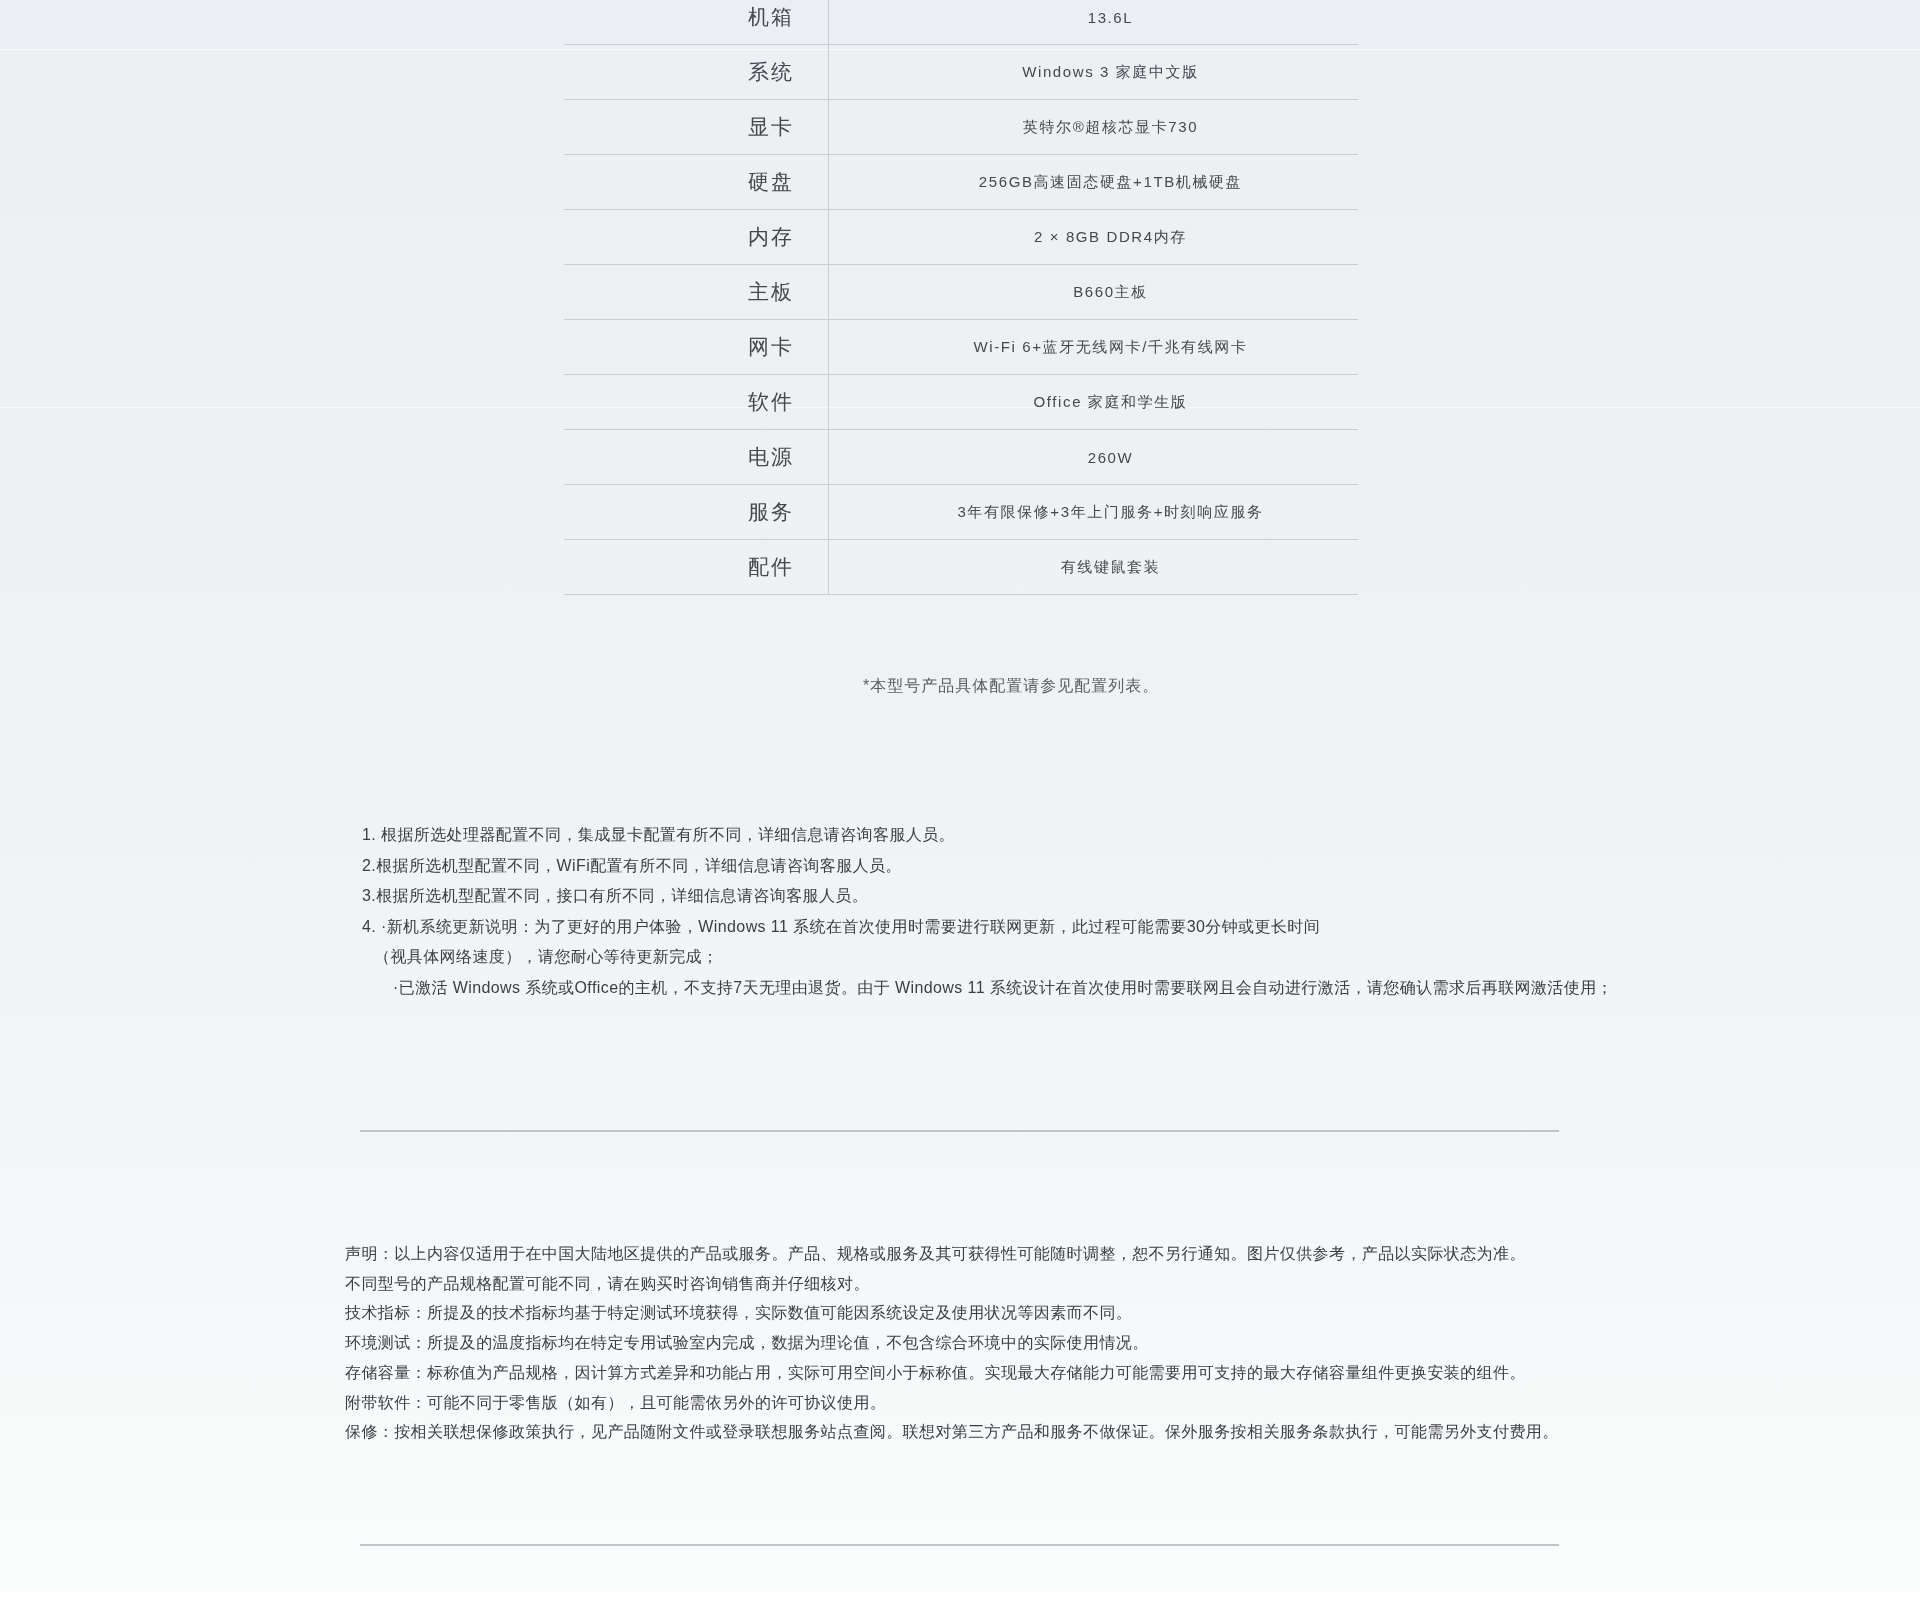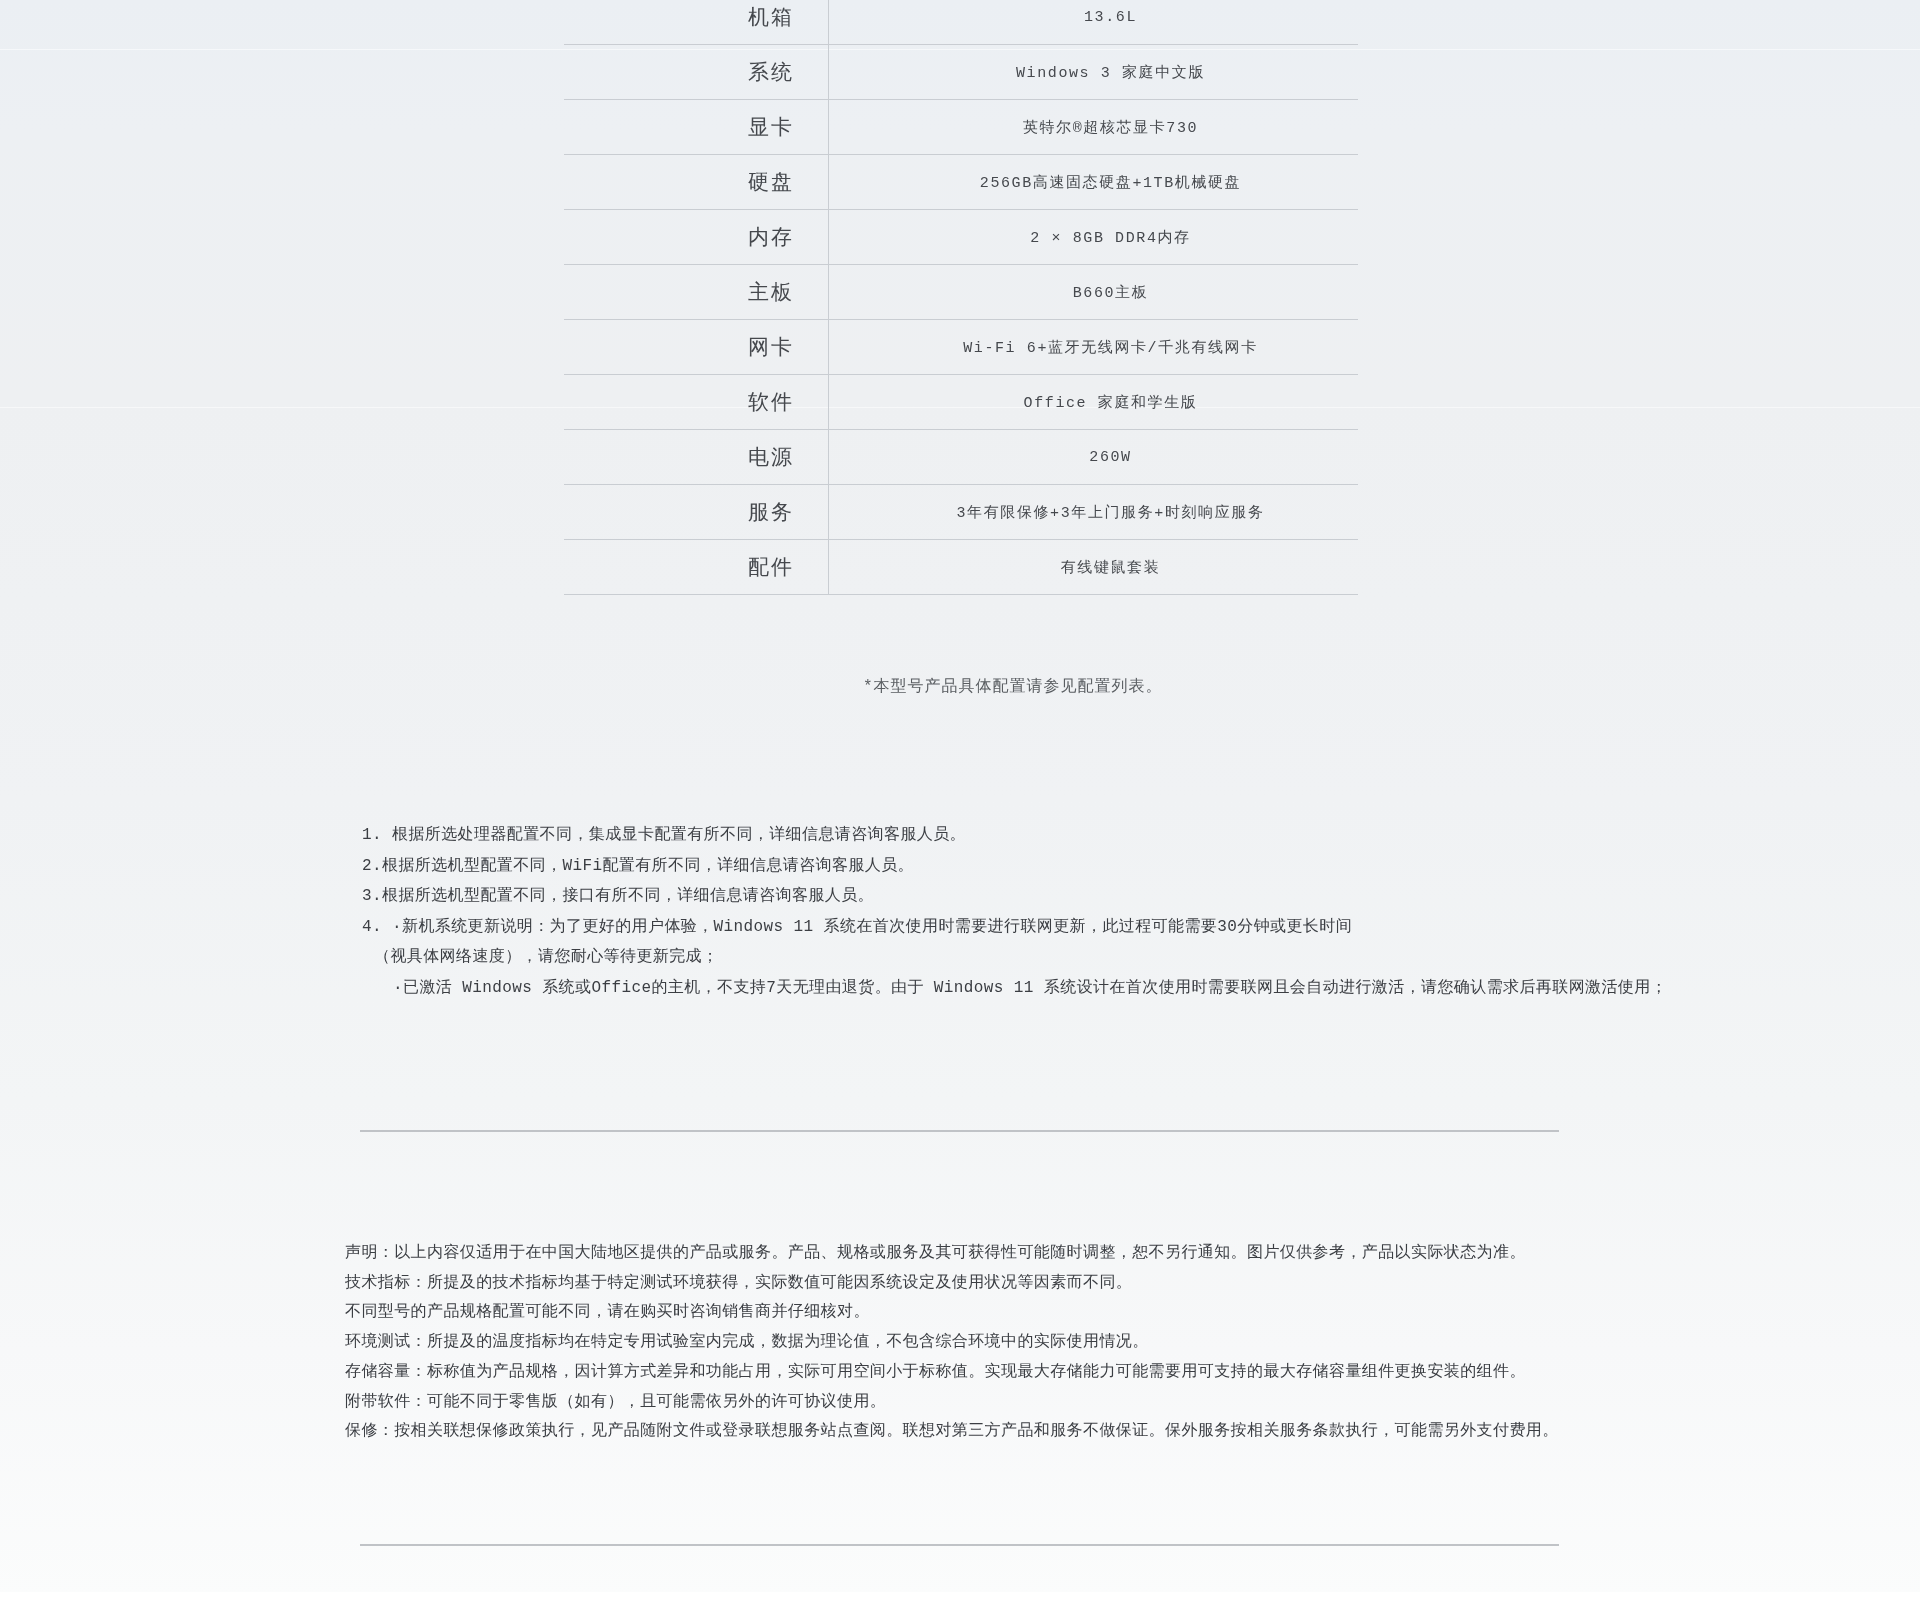--- a/index.html
+++ b/index.html
@@ -1,21 +1,21 @@
 <!DOCTYPE html>
 <html><head>
 <meta charset="utf-8">
 <style>
   html,body { margin:0; padding:0; }
   .canvas {
     position:relative; width:1920px; height:1592px; overflow:hidden;
     background:linear-gradient(180deg,
       #ebeff3 0px, #edf0f3 130px, #eef0f2 400px, #f0f2f4 800px,
       #f3f5f6 1100px, #f7f8f9 1350px, #fbfcfc 1600px);
-    font-family:Liberation Mono, monospace;
+    font-family:Liberation Sans, sans-serif;
     color:#45484d;
   }
   .seam { position:absolute; left:0; width:100%; height:1px; background:rgba(255,255,255,0.55); }
   .seam-1 { top:49px; }
   .seam-2 { top:407px; }
 
   
   .spec-table { position:absolute; left:564px; top:-10px; width:794px; }
   .spec-rows { position:relative; }
   .spec-row { display:flex; align-items:center; height:55px; border-bottom:1px solid #c9cdd2; box-sizing:border-box; }
@@ -139,23 +139,23 @@
 
       <div class="note-line indent-2">·已激活 Windows 系统或Office的主机，不支持7天无理由退货。由于 Windows 11 系统设计在首次使用时需要联网且会自动进行激活，请您确认需求后再联网激活使用；</div>
     </div>
 
   <div class="divider divider-1"></div>
 
   <div class="disclaimers">
 
       <div class="disc-line">声明：以上内容仅适用于在中国大陆地区提供的产品或服务。产品、规格或服务及其可获得性可能随时调整，恕不另行通知。图片仅供参考，产品以实际状态为准。</div>
 
+      <div class="disc-line">不同型号的产品规格配置可能不同，请在购买时咨询销售商并仔细核对。</div>
+
       <div class="disc-line">技术指标：所提及的技术指标均基于特定测试环境获得，实际数值可能因系统设定及使用状况等因素而不同。</div>
-
-      <div class="disc-line">不同型号的产品规格配置可能不同，请在购买时咨询销售商并仔细核对。</div>
 
       <div class="disc-line">环境测试：所提及的温度指标均在特定专用试验室内完成，数据为理论值，不包含综合环境中的实际使用情况。</div>
 
       <div class="disc-line">存储容量：标称值为产品规格，因计算方式差异和功能占用，实际可用空间小于标称值。实现最大存储能力可能需要用可支持的最大存储容量组件更换安装的组件。</div>
 
       <div class="disc-line">附带软件：可能不同于零售版（如有），且可能需依另外的许可协议使用。</div>
 
       <div class="disc-line">保修：按相关联想保修政策执行，见产品随附文件或登录联想服务站点查阅。联想对第三方产品和服务不做保证。保外服务按相关服务条款执行，可能需另外支付费用。</div>
     </div>
 

